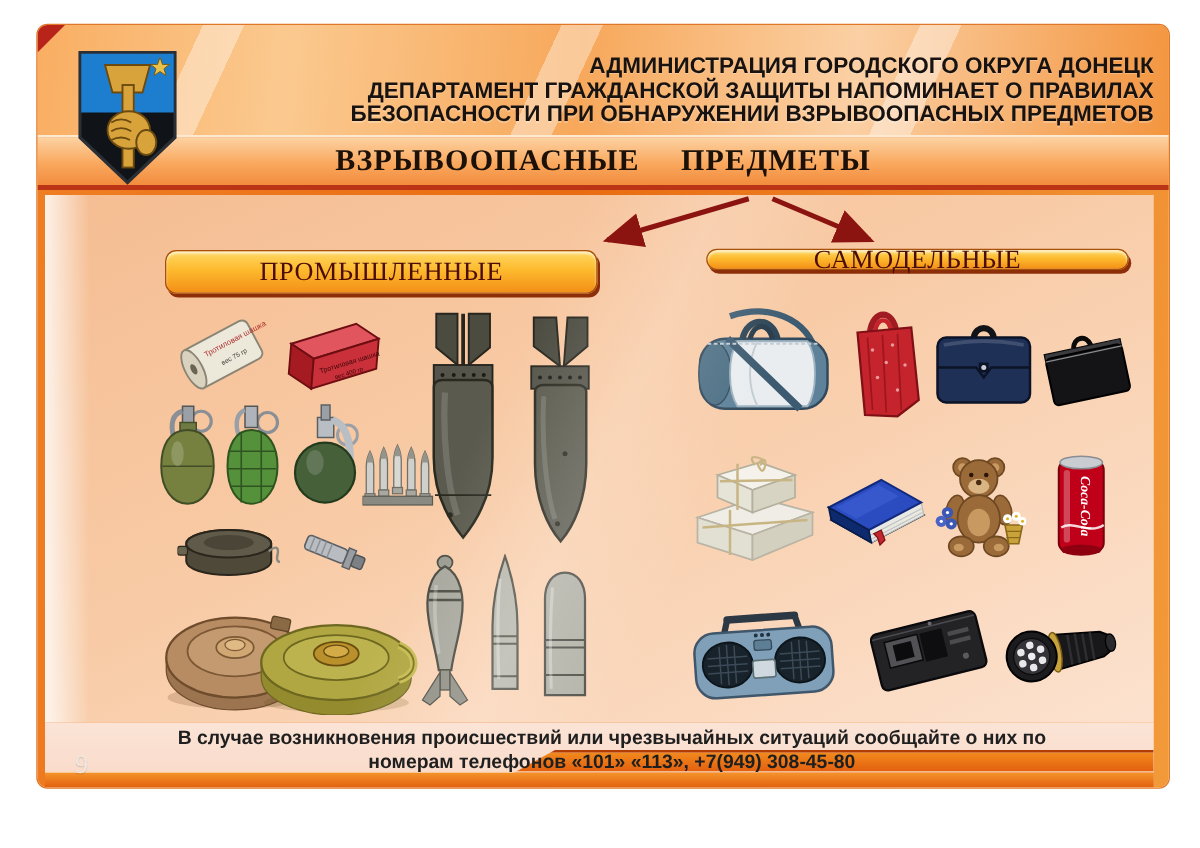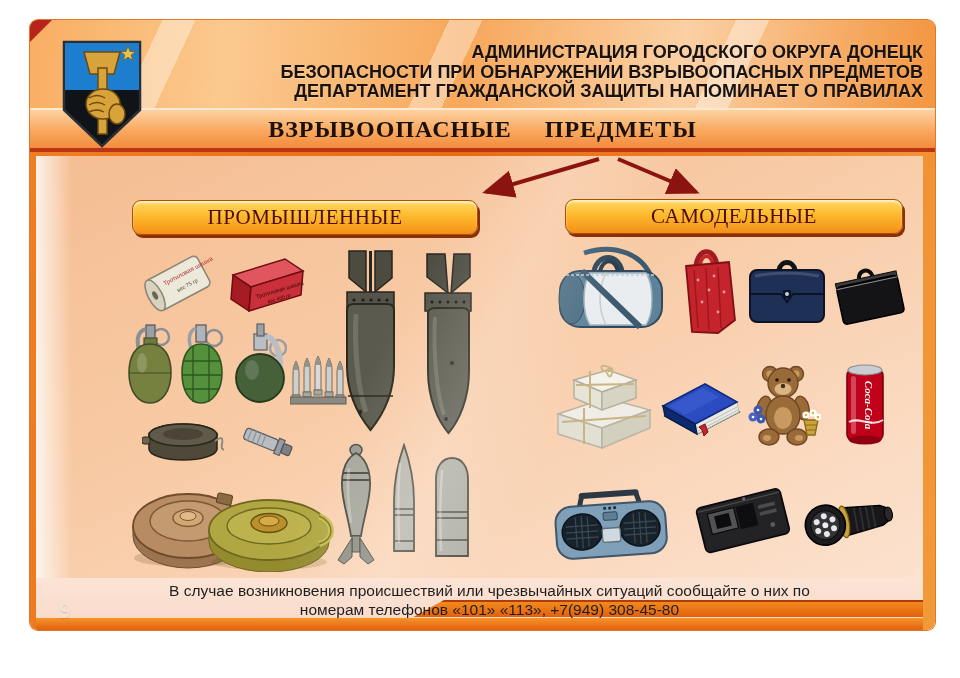--- a/index.html
+++ b/index.html
@@ -35,49 +35,49 @@
   .left-pale{position:absolute;left:0;top:0;bottom:0;width:36px;
           background:linear-gradient(90deg,rgba(255,255,255,.8),rgba(255,255,255,0));}
   .arrows{position:absolute;inset:0;z-index:2;pointer-events:none;}
   .banner{position:absolute;z-index:3;display:flex;align-items:center;justify-content:center;
           background:linear-gradient(180deg,#ffd863 0%,#fdba2e 45%,#f38f17 100%);
           border:1px solid #a8500a;border-radius:9px;
           box-shadow:2px 3px 0 #8c2e08, inset 0 2px 2px rgba(255,255,255,.65);
           font-family:"Liberation Serif",serif;font-weight:normal;font-size:21px;
           color:#4c0c08;letter-spacing:.5px;}
   .banner.left{left:96px;top:44px;width:346px;height:35px;}
-  .banner.right{left:529px;top:43px;width:338px;height:35px;}
+  .banner.right{left:529px;top:43px;width:338px;height:17px;}
   .it{position:absolute;}
   .it svg{display:block;width:100%;height:100%;}
   
   .footer{position:absolute;left:6px;right:12px;top:558px;height:52px;
           background:linear-gradient(180deg,#fbe4d6,#f9d9c8);}
   .ribbon-side{position:absolute;right:0;left:372px;top:22px;height:20px;
           background:linear-gradient(180deg,#f28a1e,#e0570b);
           clip-path:polygon(36px 0,100% 0,100% 100%,0 100%);
           border-top:2px solid #b23c05;}
   .ribbon-bottom{position:absolute;left:0;right:0;bottom:0;height:13px;
           background:linear-gradient(180deg,#f5932b,#e2610e);border-top:1px solid #fbd9ba;}
   .footer-text{position:absolute;left:36px;right:16px;top:3px;text-align:center;z-index:3;
-          font-size:15.5px;line-height:19px;color:#1f1f1f;}
+          font-size:15.5px;line-height:19px;color:#1f1f1f;font-weight:bold;}
   .page-num{position:absolute;left:24px;bottom:6px;z-index:5;font-family:"Liberation Serif",serif;
           font-size:21px;color:#f0e8de;text-shadow:0 1px 1px rgba(0,0,0,.18);}
 </style>
 </head>
 <body>
 
 <div class="stage">
  <div class="poster">
   <div class="corner-accent"></div>
 
   <div class="header">
     <div class="header-lines">
       <div>АДМИНИСТРАЦИЯ ГОРОДСКОГО ОКРУГА ДОНЕЦК</div>
+      <div>ДЕПАРТАМЕНТ ГРАЖДАНСКОЙ ЗАЩИТЫ НАПОМИНАЕТ О ПРАВИЛАХ</div>
       <div>БЕЗОПАСНОСТИ ПРИ ОБНАРУЖЕНИИ ВЗРЫВООПАСНЫХ ПРЕДМЕТОВ</div>
-      <div>ДЕПАРТАМЕНТ ГРАЖДАНСКОЙ ЗАЩИТЫ НАПОМИНАЕТ О ПРАВИЛАХ</div>
     </div>
   </div>
   <div class="emblem">
     <svg viewBox="0 0 84 112">
       <path d="M4,4 H80 V72 L42,108 L4,72 Z" fill="#101418" stroke="#2a2f36" stroke-width="2.5"></path>
       <rect x="5" y="5" width="74" height="47" fill="#1d7ed0"></rect>
       <path d="M68,8 L70,13.5 L75.6,13.5 L71.2,17 L72.8,22.5 L68,19.2 L63.2,22.5 L64.8,17 L60.4,13.5 L66,13.5 Z" fill="#e8c24a" stroke="#7a5c14" stroke-width="0.8"></path>
       <polygon points="24,14 60,14 54,36 30,36" fill="#d9a33c" stroke="#6b4a10" stroke-width="1.5"></polygon>
       <rect x="38" y="30" width="9" height="66" fill="#d9a33c" stroke="#6b4a10" stroke-width="1.5"></rect>
       <ellipse cx="43" cy="66" rx="17" ry="15" fill="#d9a33c" stroke="#6b4a10" stroke-width="1.5"></ellipse>

